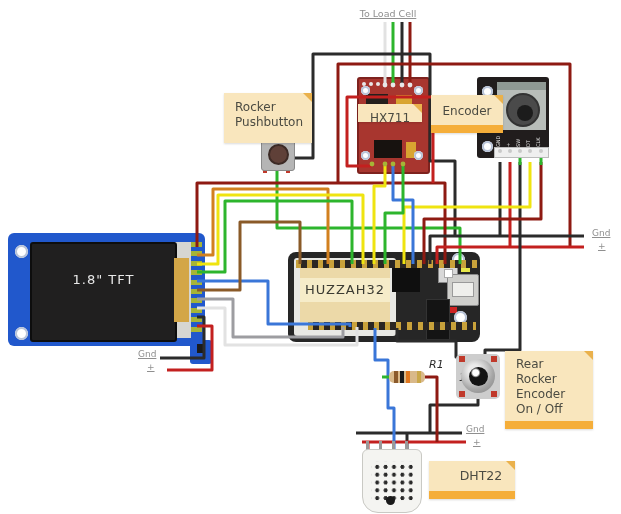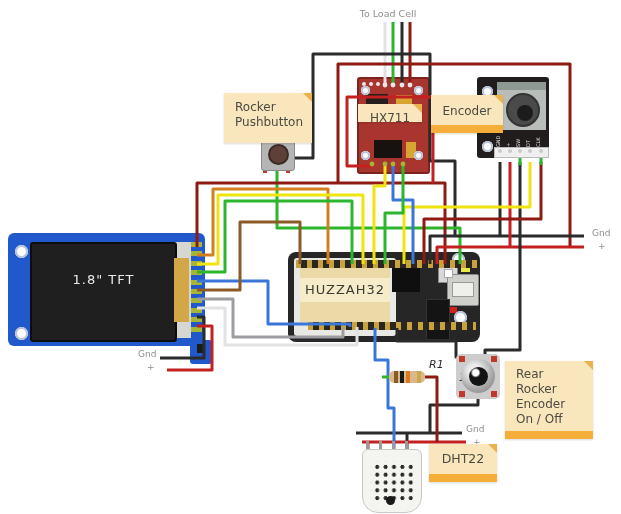--- a/index.html
+++ b/index.html
@@ -73,21 +73,21 @@
       background-size:8.4px 7.8px;background-position:2px 2px;}
   .dht-dot{left:386px;top:496px;width:9px;height:9px;border-radius:50%;background:#1a1a1a;z-index:7;}
   .dht-pin{position:absolute;top:441px;width:3px;height:10px;background:#9a9a9a;z-index:5;}
   
   .note{background:#f9e6bd;box-shadow:0 1px 2px rgba(0,0,0,.15);z-index:10;color:#4b4b42;}
   .note .fold{position:absolute;right:0;top:0;width:0;height:0;
       border-left:9px solid transparent;border-top:9px solid #eab14c;}
   .note .strip{position:absolute;left:0;bottom:0;width:100%;height:8px;background:#f5ae3a;}
   .note-line{font-size:12px;line-height:15px;}
   
-  .lbl{color:#8f8f8f;font-size:9px;z-index:6;}
+  .lbl{color:#8f8f8f;font-size:9px;z-index:6;text-decoration:underline;}
   .rlbl{color:#2b2b2b;font-size:11px;z-index:6;font-style:italic;}
   svg.wires{position:absolute;left:0;top:0;z-index:5;}
 </style>
 </head>
 <body>
 
 <div id="canvas">
 
   <div class="abs tft-board"></div>
   <div class="abs screw" style="left:15px;top:245px;width:13px;height:13px;"></div>
@@ -268,28 +268,28 @@
     <div class="fold"></div>
     <span>HX711</span>
   </div>
 
   <div class="abs note" style="left:431px;top:95px;width:72px;height:38px;text-align:center;line-height:32px;font-size:12px;">
     <div class="fold"></div>
     <span>Encoder</span>
     <div class="strip"></div>
   </div>
 
-  <div class="abs note" style="left:505px;top:351px;width:88px;height:78px;padding:6px 0 0 11px;box-sizing:border-box;margin-top:10px;">
+  <div class="abs note" style="left:505px;top:351px;width:88px;height:78px;padding:6px 0 0 11px;box-sizing:border-box;">
     <div class="fold"></div>
     <div class="note-line">Rear</div>
     <div class="note-line">Rocker</div>
     <div class="note-line">Encoder</div>
     <div class="note-line">On / Off</div>
     <div class="strip"></div>
   </div>
 
-  <div class="abs note" style="left:429px;top:444px;width:68px;height:38px;text-align:center;line-height:30px;font-size:12.5px;">
+  <div class="abs note" style="left:429px;top:461px;width:68px;height:38px;text-align:center;line-height:30px;font-size:12.5px;padding-left:18px;">
     <div class="fold"></div>
     <span>DHT22</span>
     <div class="strip"></div>
   </div>
 
 </div>
 
 </body></html>

